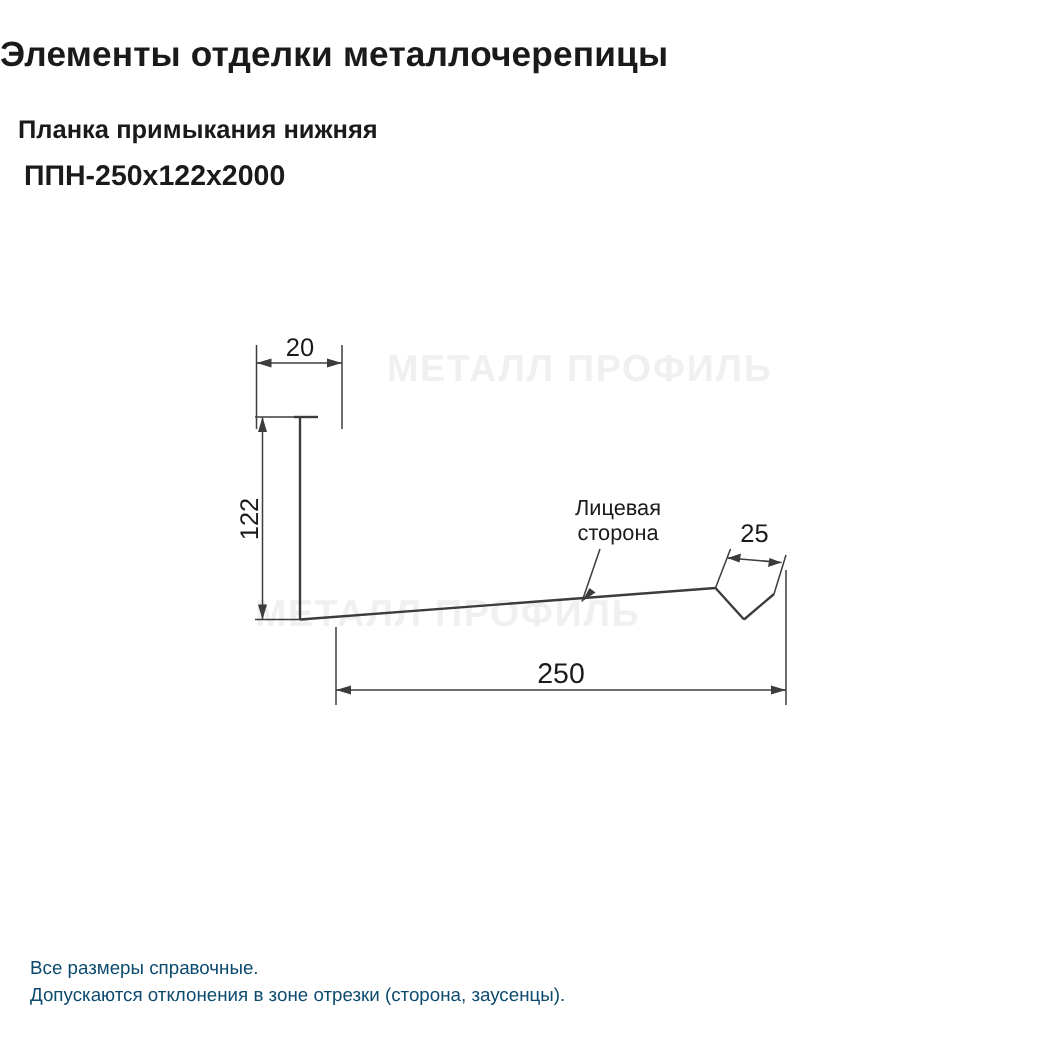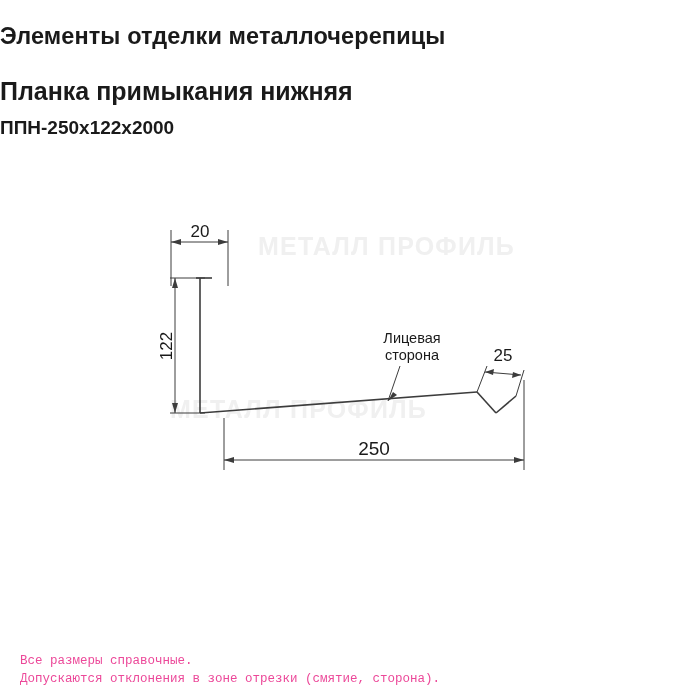--- a/index.html
+++ b/index.html
@@ -26,46 +26,47 @@
     width: 700px;
     text-align: left;
   }
   .main-title {
     font-size: 23.5px;
     font-weight: bold;
     letter-spacing: 0.1px;
     line-height: 1.2;
   }
   .sub-title {
-    font-size: 25px;
+    font-size: 17px;
     font-weight: bold;
     margin-top: 26px;
     line-height: 1.25;
+    padding-left: 12px;
   }
   .code-title {
     font-size: 19px;
     font-weight: bold;
     margin-top: 9px;
     line-height: 1.25;
+    padding-left: 16px;
   }
   .drawing {
     position: absolute;
     top: 170px;
     left: 0;
     width: 635px;
     height: 360px;
   }
   .footer {
     position: absolute;
     left: 20px;
-    bottom: 12px;
+    bottom: 28px;
     font-size: 12.5px;
     line-height: 1.45;
-    color: #ec4899;
-    font-family: Liberation Mono, monospace;
+    color: #0c4a6e;
   }
   .wm {
     position: absolute;
     font-weight: bold;
     color: #f0f0f0;
     font-size: 25px;
     letter-spacing: 1.2px;
     white-space: nowrap;
     user-select: none;
   }
@@ -146,16 +147,16 @@
       </g>
       <polygon points="224,290 234,287 234,293" fill="#3c3c3c"></polygon>
       <polygon points="524,290 514,287 514,293" fill="#3c3c3c"></polygon>
       <text x="374" y="285" font-size="19" text-anchor="middle">250</text>
 
     </svg>
   </div>
 
   <div class="footer">
     <div>Все размеры справочные.</div>
-    <div>Допускаются отклонения в зоне отрезки (смятие, сторона).</div>
+    <div>Допускаются отклонения в зоне отрезки (сторона, заусенцы).</div>
   </div>
 
 </div>
 
 </body></html>

